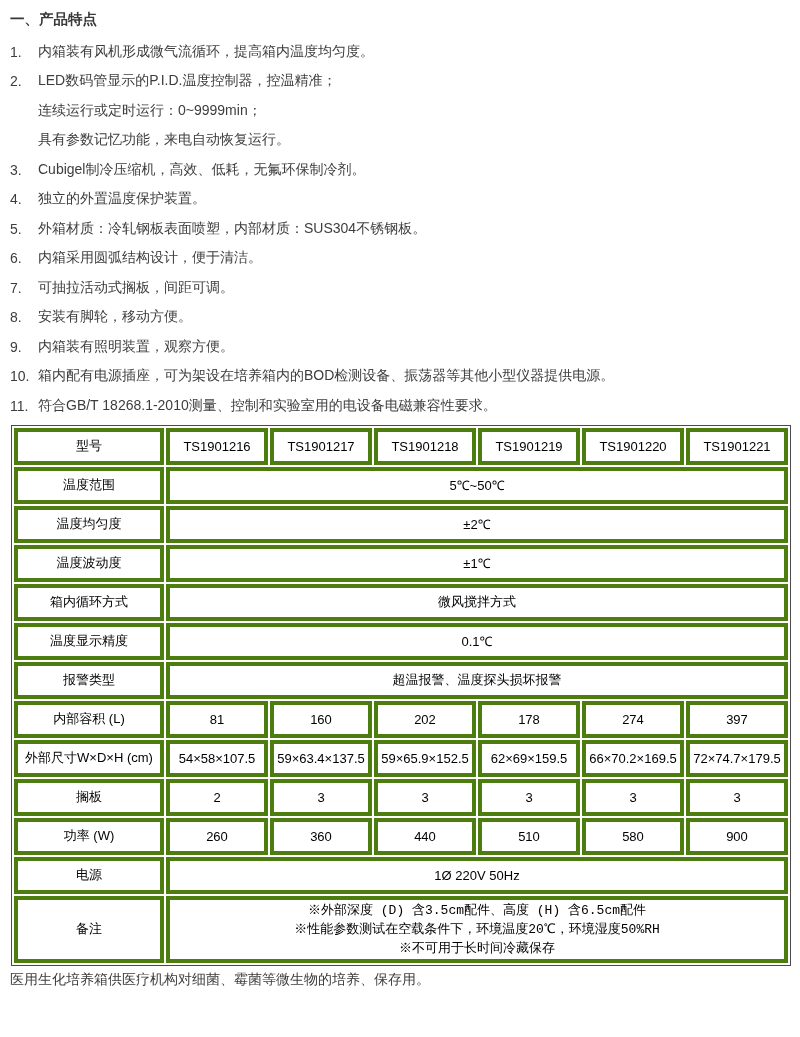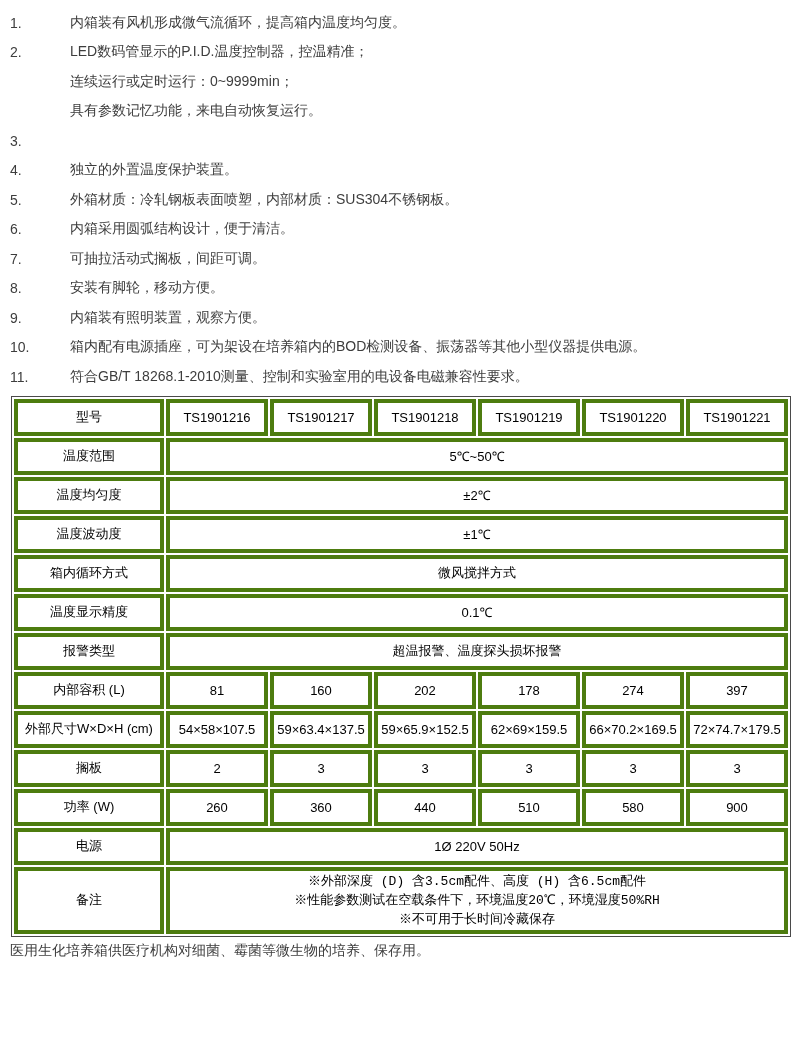--- a/index.html
+++ b/index.html
@@ -35,21 +35,20 @@
     font-size: 14px;
     color: #3d3d3d;
   }
   .feat-num {
     flex: 0 0 28px;
     font-size: 14px;
   }
   .feat-text {
     flex: 1 1 auto;
     white-space: nowrap;
-    margin-left: 32px;
   }
   .spec-table {
     border-collapse: separate;
     border-spacing: 2px;
     table-layout: fixed;
     width: 780px;
     margin: 4px 0 0 1px;
     border: 1px solid #4a4a4a;
     background: #ffffff;
   }
@@ -84,40 +83,42 @@
     display: flex;
     align-items: center;
     white-space: nowrap;
   }
 </style>
 </head>
 <body>
 
 <div class="doc">
 
+  <div class="sec-heading">一、产品特点</div>
 
   <div class="feature-list">
     <div class="feat-line">
       <span class="feat-num">1.</span>
       <span class="feat-text">内箱装有风机形成微气流循环，提高箱内温度均匀度。</span>
     </div>
     <div class="feat-line">
       <span class="feat-num">2.</span>
       <span class="feat-text">LED数码管显示的P.I.D.温度控制器，控温精准；</span>
     </div>
     <div class="feat-line">
       <span class="feat-num"></span>
       <span class="feat-text">连续运行或定时运行：0~9999min；</span>
     </div>
     <div class="feat-line">
       <span class="feat-num"></span>
       <span class="feat-text">具有参数记忆功能，来电自动恢复运行。</span>
     </div>
     <div class="feat-line">
       <span class="feat-num">3.</span>
+      <span class="feat-text">Cubigel制冷压缩机，高效、低耗，无氟环保制冷剂。</span>
     </div>
     <div class="feat-line">
       <span class="feat-num">4.</span>
       <span class="feat-text">独立的外置温度保护装置。</span>
     </div>
     <div class="feat-line">
       <span class="feat-num">5.</span>
       <span class="feat-text">外箱材质：冷轧钢板表面喷塑，内部材质：SUS304不锈钢板。</span>
     </div>
     <div class="feat-line">

